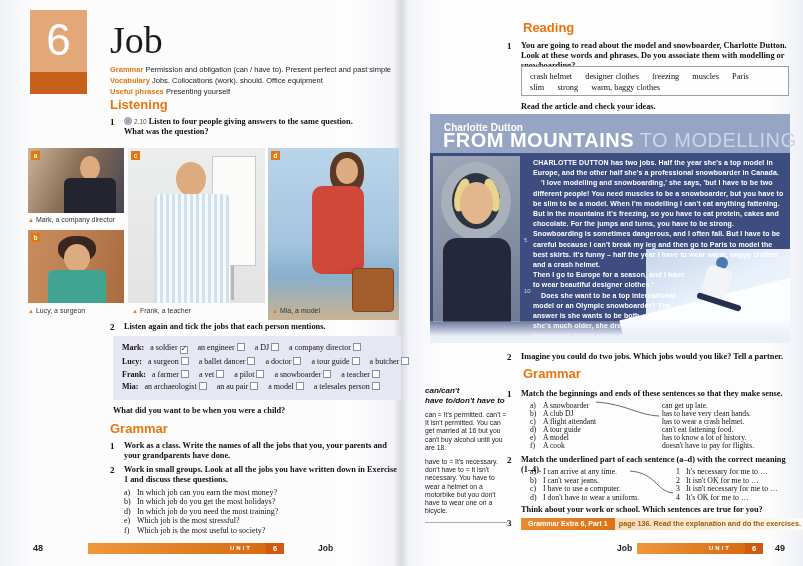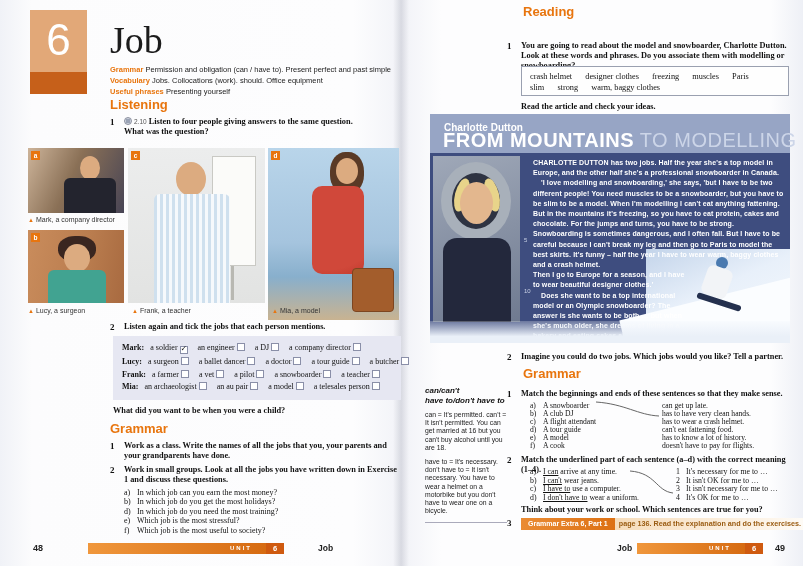--- a/index.html
+++ b/index.html
@@ -87,21 +87,21 @@
                background:linear-gradient(180deg,rgba(240,245,252,.25),#eaf0f8 70%); }
 
   
   .sidebar { left:425px; top:386px; width:86px; font-family:"Liberation Sans",sans-serif; color:#222; }
   .sb-title { font:bold italic 8px "Liberation Sans",sans-serif; line-height:9.5px; color:#111; }
   .sb-block { font:400 6.8px "Liberation Sans",sans-serif; line-height:8.2px; margin-top:6px; }
   .sb-rule { border:none; border-top:1px solid #aab; width:82px; margin-top:7px; }
 
   .mrow { font:400 7.6px "Liberation Serif",serif; color:#111; line-height:8.1px; }
   .mrow2 { font:400 7.8px "Liberation Serif",serif; color:#111; line-height:8.6px; }
-  .ul { text-decoration:underline; }
+  .ul { }
   .mnum { display:inline-block; width:10px; }
 
   
   .gx { display:inline-flex; height:12px; }
   .gx-badge { background:linear-gradient(90deg,#ea8b33,#dd7114); color:#fff; font:bold 7px "Liberation Sans",sans-serif;
               line-height:12px; padding:0 7px; white-space:nowrap; }
   .gx-tail { background:linear-gradient(90deg,#f6dcba,#fdf5ea 80%,#fefcf8); color:#9a5c12; font:bold 7.2px "Liberation Sans",sans-serif;
              line-height:12px; padding:0 8px 0 4px; white-space:nowrap; }
 
   
@@ -228,21 +228,21 @@
     <div class="sq"><span class="ql">d)</span><span>In which job do you need the most training?</span></div>
     <div class="sq"><span class="ql">e)</span><span>Which job is the most stressful?</span></div>
     <div class="sq"><span class="ql">f)</span><span>Which job is the most useful to society?</span></div>
   </div>
 
   <div class="abs fpage" style="left:33px; top:543px;">48</div>
   <div class="abs fbar" style="left:88px; top:543px; width:178px;">UNIT</div>
   <div class="abs fbadge" style="left:266px; top:543px;">6</div>
   <div class="abs ftitle" style="left:318px; top:543px;">Job</div>
 
-  <div class="abs ohead" style="left:523px; top:4px;text-align:right;">Reading</div>
+  <div class="abs ohead" style="left:523px; top:20px;text-align:right;">Reading</div>
 
   <div class="ex" style="left:507px; top:41px; width:284px;">
     <span class="enum">1</span>
     <div class="etext">You are going to read about the model and snowboarder, Charlotte Dutton. Look at these words and phrases. Do you associate them with modelling or snowboarding?</div>
   </div>
 
   <div class="abs wordbox">
     <span class="wd">crash helmet</span>
     <span class="wd">designer clothes</span>
     <span class="wd">freezing</span>

